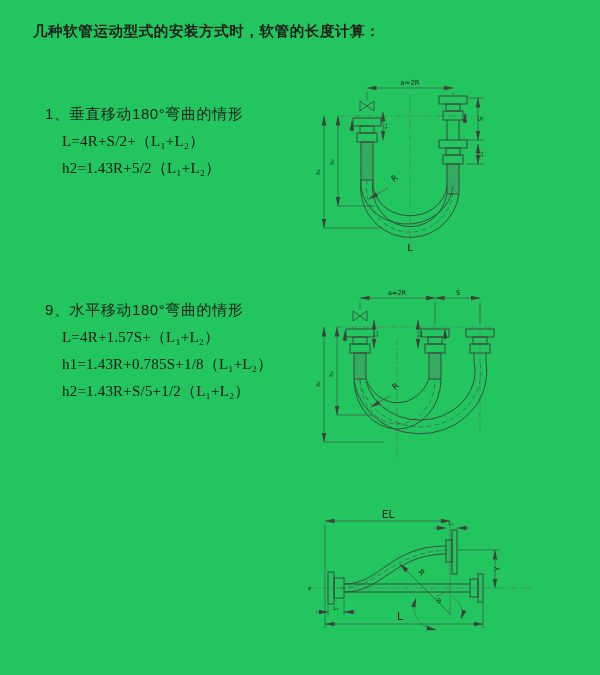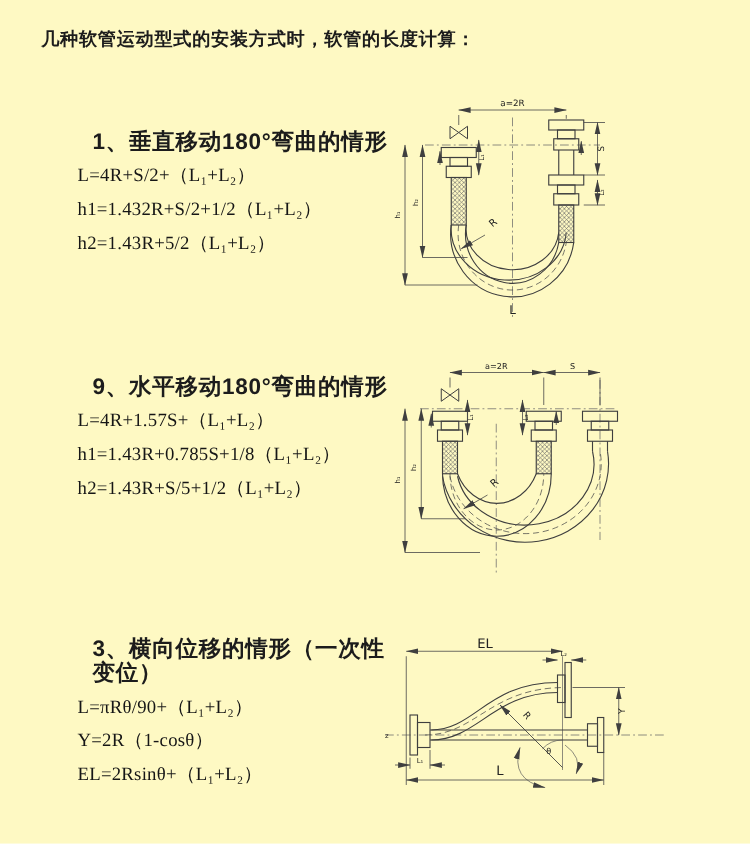--- a/index.html
+++ b/index.html
@@ -1,57 +1,50 @@
 <!DOCTYPE html>
 <html><head>
 <meta charset="utf-8">
 <style>
   html,body{margin:0;padding:0;background:#fff;}
-  .page{position:relative;width:600px;height:675px;background:#fef9c3;
+  .page{position:relative;width:600px;height:675px;background:#22c55e;
         font-family:"Liberation Sans","DejaVu Sans",sans-serif;color:#1c1c1c;overflow:hidden;}
   .title{position:absolute;left:33px;top:22px;font-size:14.5px;font-weight:700;letter-spacing:.6px;}
   .section{position:absolute;left:45px;width:270px;}
-  .heading{font-size:18px;font-weight:700;letter-spacing:.6px;line-height:19px;margin-left:29px;}
+  .heading{font-size:15px;font-weight:400;letter-spacing:.6px;line-height:19px;}
   .formula{font-size:15px;line-height:18px;margin:9px 0 0 17px;letter-spacing:.2px;
            font-family:Liberation Serif, serif;color:#161616;}
   svg.diag{position:absolute;}
   svg text{font-family:"DejaVu Sans","Liberation Sans",sans-serif;fill:#222;}
   .obj{stroke:#3f3f3f;stroke-width:.9;fill:none;}
   .dim{stroke:#4a4a4a;stroke-width:.65;fill:none;}
   .cl{stroke:#6a6a6a;stroke-width:.6;fill:none;stroke-dasharray:7 2.5 1.5 2.5;}
   .dashed{stroke:#4a4a4a;stroke-width:.6;fill:none;stroke-dasharray:5 3;}
   .thin{stroke:#5a5a5a;stroke-width:.55;fill:none;}
 </style>
 </head>
 <body>
 
 <div class="page">
 
   <div class="title">几种软管运动型式的安装方式时，软管的长度计算：</div>
 
   <div class="section" style="top:104px">
     <div class="heading">1、垂直移动180°弯曲的情形</div>
     <div class="formula">L=4R+S/2+（L₁+L₂）</div>
-    <div class="formula">h1=1.432R+S/2+1/2（L₁+L₂）</div>
     <div class="formula">h2=1.43R+5/2（L₁+L₂）</div>
   </div>
 
   <div class="section" style="top:300px">
     <div class="heading">9、水平移动180°弯曲的情形</div>
     <div class="formula">L=4R+1.57S+（L₁+L₂）</div>
     <div class="formula">h1=1.43R+0.785S+1/8（L₁+L₂）</div>
     <div class="formula">h2=1.43R+S/5+1/2（L₁+L₂）</div>
   </div>
 
-  <div class="section" style="top:510px">
-    <div class="heading">3、横向位移的情形（一次性变位）</div>
-    <div class="formula">L=πRθ/90+（L₁+L₂）</div>
-    <div class="formula">Y=2R（1-cosθ）</div>
-    <div class="formula">EL=2Rsinθ+（L₁+L₂）</div>
-  </div>
 
   <svg class="diag" style="left:308px;top:76px" width="286" height="186" viewBox="0 0 286 186">
     <defs>
       <marker id="ar1" viewBox="0 0 10 6" markerWidth="10" markerHeight="6" refX="9.5" refY="3" orient="auto-start-reverse" markerUnits="userSpaceOnUse">
         <path d="M0,0.7 L10,3 L0,5.3 Z" fill="#3f3f3f"></path>
       </marker>
       <pattern id="hx1" width="3.5" height="3.5" patternUnits="userSpaceOnUse">
         <path d="M0,3.5 L3.5,0 M0,0 L3.5,3.5" stroke="#666" stroke-width="0.5"></path>
       </pattern>
     </defs>

